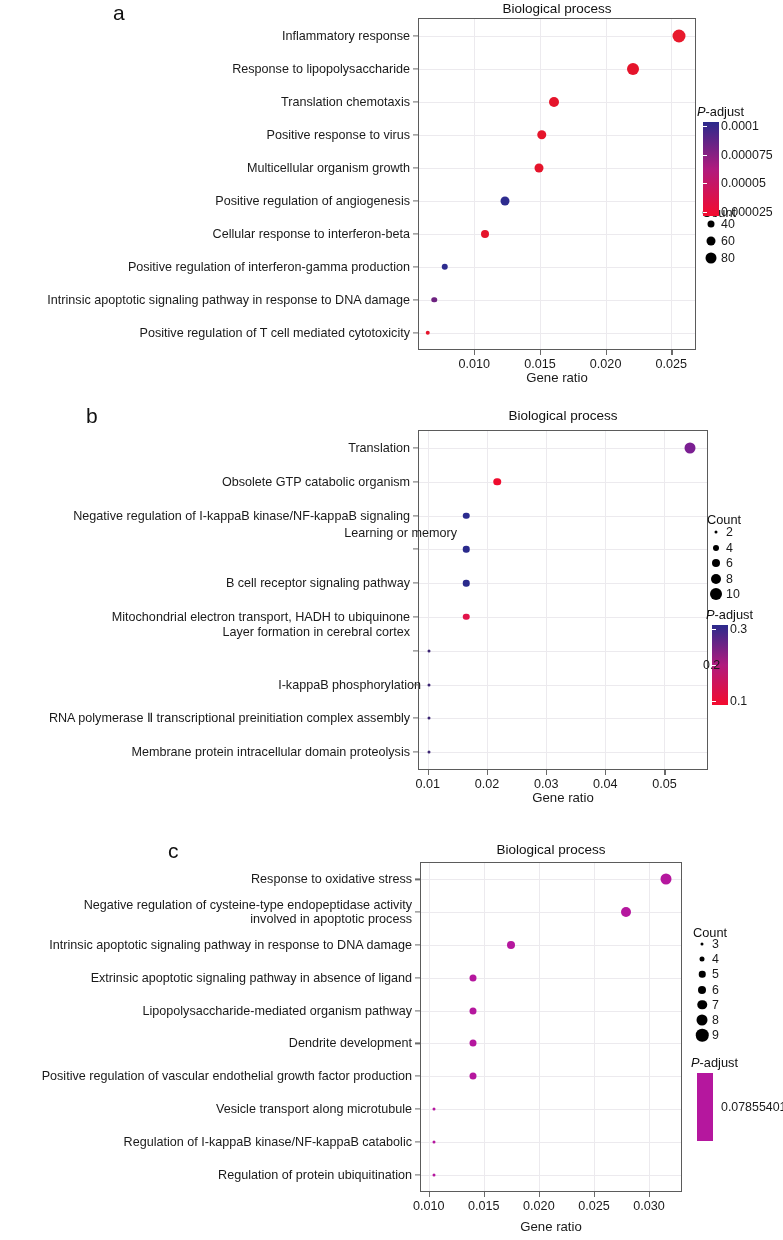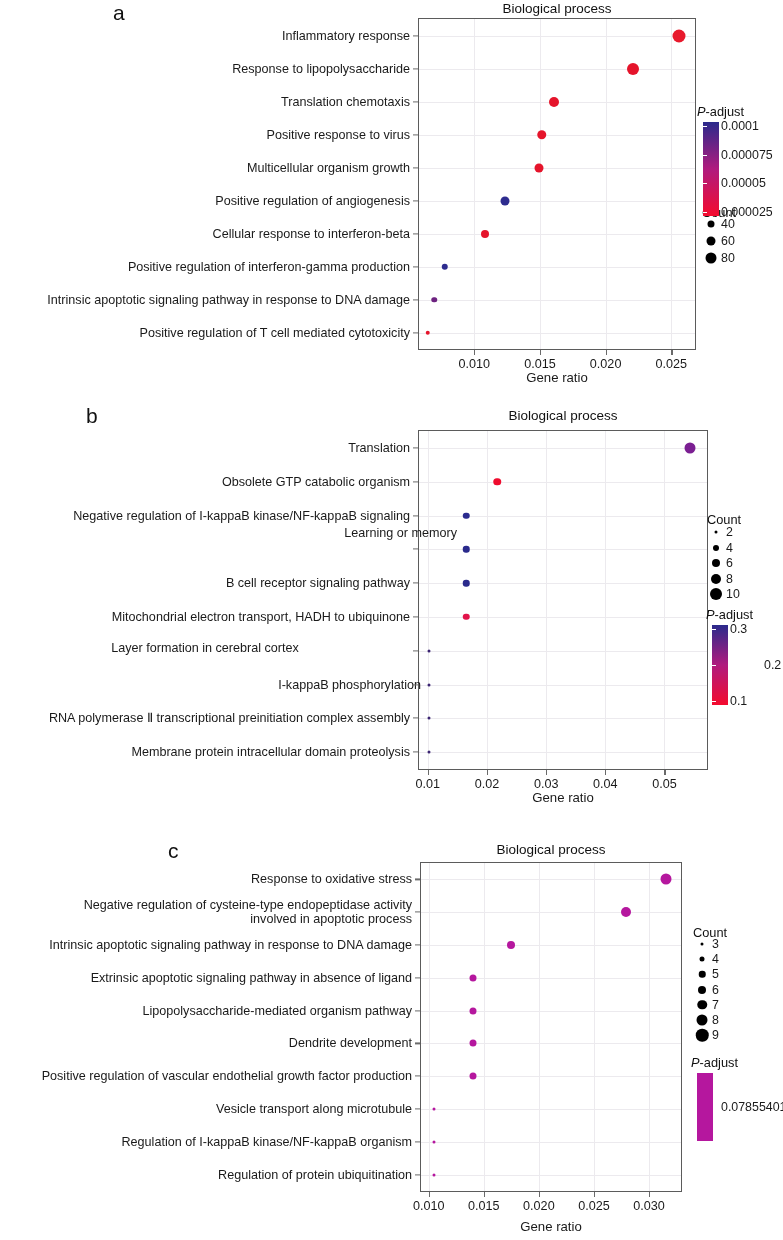--- a/index.html
+++ b/index.html
@@ -229,21 +229,21 @@
     <div class="ylabel" style="left: 0px; top: 481.7px; width: 410px;">Obsolete GTP catabolic organism</div>
     <div class="ytick" style="left: 413px; top: 481.7px;"></div>
     <div class="ylabel" style="left: 0px; top: 515.5px; width: 410px;">Negative regulation of I-kappaB kinase/NF-kappaB signaling</div>
     <div class="ytick" style="left: 413px; top: 515.5px;"></div>
     <div class="ylabel" style="left: 0px; top: 533px; width: 410px; margin-left: 47px;">Learning or memory</div>
     <div class="ytick" style="left: 413px; top: 549.3px;"></div>
     <div class="ylabel" style="left: 0px; top: 583.1px; width: 410px;">B cell receptor signaling pathway</div>
     <div class="ytick" style="left: 413px; top: 583.1px;"></div>
     <div class="ylabel" style="left: 0px; top: 616.9px; width: 410px;">Mitochondrial electron transport, HADH to ubiquinone</div>
     <div class="ytick" style="left: 413px; top: 616.9px;"></div>
-    <div class="ylabel" style="left: 0px; top: 648px; width: 410px; text-align: center;">Layer formation in cerebral cortex</div>
+    <div class="ylabel" style="left: 0px; top: 632px; width: 410px;">Layer formation in cerebral cortex</div>
     <div class="ytick" style="left: 413px; top: 650.7px;"></div>
     <div class="ylabel" style="left: 11px; top: 684.5px; width: 410px;">I-kappaB phosphorylation</div>
     <div class="ytick" style="left: 413px; top: 684.5px;"></div>
     <div class="ylabel" style="left: 0px; top: 718.3px; width: 410px;">RNA polymerase Ⅱ transcriptional preinitiation complex assembly</div>
     <div class="ytick" style="left: 413px; top: 718.3px;"></div>
     <div class="ylabel" style="left: 0px; top: 752.1px; width: 410px;">Membrane protein intracellular domain proteolysis</div>
     <div class="ytick" style="left: 413px; top: 752.1px;"></div>
     <div class="xtick" style="left: 427.871px; top: 770px;"></div>
     <div class="xticklabel" style="left: 427.871px; top: 777px;">0.01</div>
     <div class="xtick" style="left: 487.008px; top: 770px;"></div>
@@ -264,21 +264,21 @@
     <div class="count-lab" style="left: 726px; top: 563px;">6</div>
     <div class="count-dot" style="left: 716px; top: 578.5px; width: 10px; height: 10px;"></div>
     <div class="count-lab" style="left: 726px; top: 578.5px;">8</div>
     <div class="count-dot" style="left: 716px; top: 594px; width: 12px; height: 12px;"></div>
     <div class="count-lab" style="left: 726px; top: 594px;">10</div>
     <div class="legend-title" style="left: 706px; top: 607px;"><span class="ital">P</span><span>-adjust</span></div>
     <div class="colorbar" style="left: 712px; top: 625px; height: 80px; background: linear-gradient(rgb(43, 42, 140) 0%, rgb(176, 27, 126) 50%, rgb(244, 11, 46) 100%);"></div>
     <div class="cbar-tick" style="left: 712px; top: 629px;"></div>
     <div class="cbar-label" style="left: 730px; top: 629px;">0.3</div>
     <div class="cbar-tick" style="left: 712px; top: 665px;"></div>
-    <div class="cbar-label" style="left: 764px; top: 665px;">0.2</div>
+    <div class="cbar-label" style="left: 703px; top: 665px;">0.2</div>
     <div class="cbar-tick" style="left: 712px; top: 701px;"></div>
     <div class="cbar-label" style="left: 730px; top: 701px;">0.1</div>
     <div class="panel-letter" style="left: 168px; top: 840px;">c</div>
     <div class="plot-title" style="left: 420px; top: 843px; width: 262px;">Biological process</div>
     <div class="plot-frame" style="left: 420px; top: 862px; width: 262px; height: 330px;">
       <div class="grid-v" style="left: 7.71186px;"></div>
       <div class="grid-v" style="left: 62.7966px;"></div>
       <div class="grid-v" style="left: 117.881px;"></div>
       <div class="grid-v" style="left: 172.966px;"></div>
       <div class="grid-v" style="left: 228.051px;"></div>
@@ -313,21 +313,21 @@
     <div class="ylabel" style="left: 0px; top: 977.8px; width: 412px;">Extrinsic apoptotic signaling pathway in absence of ligand</div>
     <div class="ytick" style="left: 415px; top: 977.8px;"></div>
     <div class="ylabel" style="left: 0px; top: 1010.6px; width: 412px;">Lipopolysaccharide-mediated organism pathway</div>
     <div class="ytick" style="left: 415px; top: 1010.6px;"></div>
     <div class="ylabel" style="left: 0px; top: 1043.4px; width: 412px;">Dendrite development</div>
     <div class="ytick" style="left: 415px; top: 1043.4px;"></div>
     <div class="ylabel" style="left: 0px; top: 1076.2px; width: 412px;">Positive regulation of vascular endothelial growth factor production</div>
     <div class="ytick" style="left: 415px; top: 1076.2px;"></div>
     <div class="ylabel" style="left: 0px; top: 1109px; width: 412px;">Vesicle transport along microtubule</div>
     <div class="ytick" style="left: 415px; top: 1109px;"></div>
-    <div class="ylabel" style="left: 0px; top: 1141.8px; width: 412px;">Regulation of I-kappaB kinase/NF-kappaB organism</div>
+    <div class="ylabel" style="left: 0px; top: 1141.8px; width: 412px;">Regulation of I-kappaB kinase/NF-kappaB catabolic</div>
     <div class="ytick" style="left: 415px; top: 1141.8px;"></div>
     <div class="ylabel" style="left: 0px; top: 1174.6px; width: 412px;">Regulation of protein ubiquitination</div>
     <div class="ytick" style="left: 415px; top: 1174.6px;"></div>
     <div class="xtick" style="left: 428.712px; top: 1192px;"></div>
     <div class="xticklabel" style="left: 428.712px; top: 1199px;">0.010</div>
     <div class="xtick" style="left: 483.797px; top: 1192px;"></div>
     <div class="xticklabel" style="left: 483.797px; top: 1199px;">0.015</div>
     <div class="xtick" style="left: 538.881px; top: 1192px;"></div>
     <div class="xticklabel" style="left: 538.881px; top: 1199px;">0.020</div>
     <div class="xtick" style="left: 593.966px; top: 1192px;"></div>

